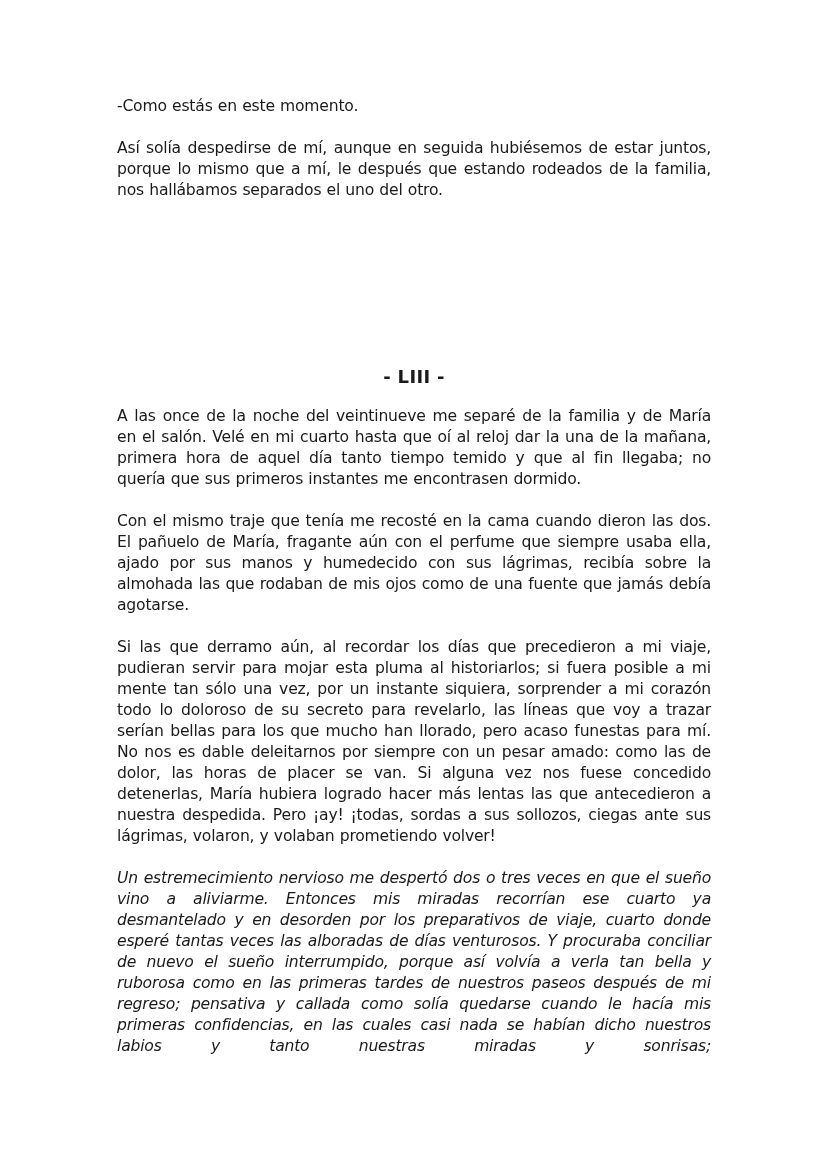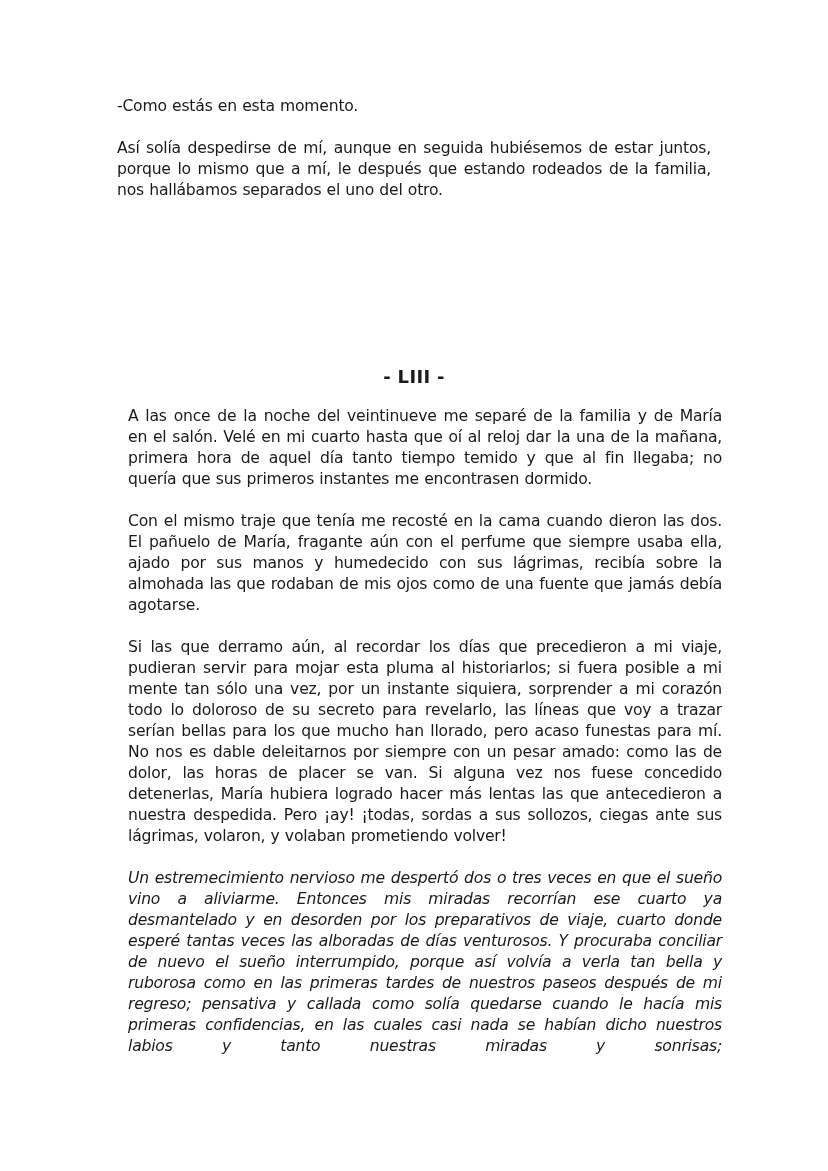--- a/index.html
+++ b/index.html
@@ -43,29 +43,28 @@
       left: 0;
       width: 594px;
       top: 270px;
       letter-spacing: 0.3px;
     }
     .section-two {
       position: absolute;
       left: 0;
       top: 310px;
       width: 594px;
-      margin-left: 11px;
     }
   </style>
 </head>
 <body>
 
 <div class="page">
   <div class="section-one">
-    <p class="para">-Como estás en esta momento.</p>
+    <p class="para">-Como estás en este momento.</p>
     <p class="para">Así solía despedirse de mí, aunque en seguida hubiésemos de estar juntos, porque lo mismo que a mí, le después que estando rodeados de la familia, nos hallábamos separados el uno del otro.</p>
   </div>
 
   <h2 class="chapter-heading">- LIII -</h2>
 
   <div class="section-two">
     <p class="para">A las once de la noche del veintinueve me separé de la familia y de María en el salón. Velé en mi cuarto hasta que oí al reloj dar la una de la mañana, primera hora de aquel día tanto tiempo temido y que al fin llegaba; no quería que sus primeros instantes me encontrasen dormido.</p>
     <p class="para">Con el mismo traje que tenía me recosté en la cama cuando dieron las dos. El pañuelo de María, fragante aún con el perfume que siempre usaba ella, ajado por sus manos y humedecido con sus lágrimas, recibía sobre la almohada las que rodaban de mis ojos como de una fuente que jamás debía agotarse.</p>
     <p class="para">Si las que derramo aún, al recordar los días que precedieron a mi viaje, pudieran servir para mojar esta pluma al historiarlos; si fuera posible a mi mente tan sólo una vez, por un instante siquiera, sorprender a mi corazón todo lo doloroso de su secreto para revelarlo, las líneas que voy a trazar serían bellas para los que mucho han llorado, pero acaso funestas para mí. No nos es dable deleitarnos por siempre con un pesar amado: como las de dolor, las horas de placer se van. Si alguna vez nos fuese concedido detenerlas, María hubiera logrado hacer más lentas las que antecedieron a nuestra despedida. Pero ¡ay! ¡todas, sordas a sus sollozos, ciegas ante sus lágrimas, volaron, y volaban prometiendo volver!</p>
     <p class="para last-line-justify">Un estremecimiento nervioso me despertó dos o tres veces en que el sueño vino a aliviarme. Entonces mis miradas recorrían ese cuarto ya desmantelado y en desorden por los preparativos de viaje, cuarto donde esperé tantas veces las alboradas de días venturosos. Y procuraba conciliar de nuevo el sueño interrumpido, porque así volvía a verla tan bella y ruborosa como en las primeras tardes de nuestros paseos después de mi regreso; pensativa y callada como solía quedarse cuando le hacía mis primeras confidencias, en las cuales casi nada se habían dicho nuestros labios y tanto nuestras miradas y sonrisas;</p>

